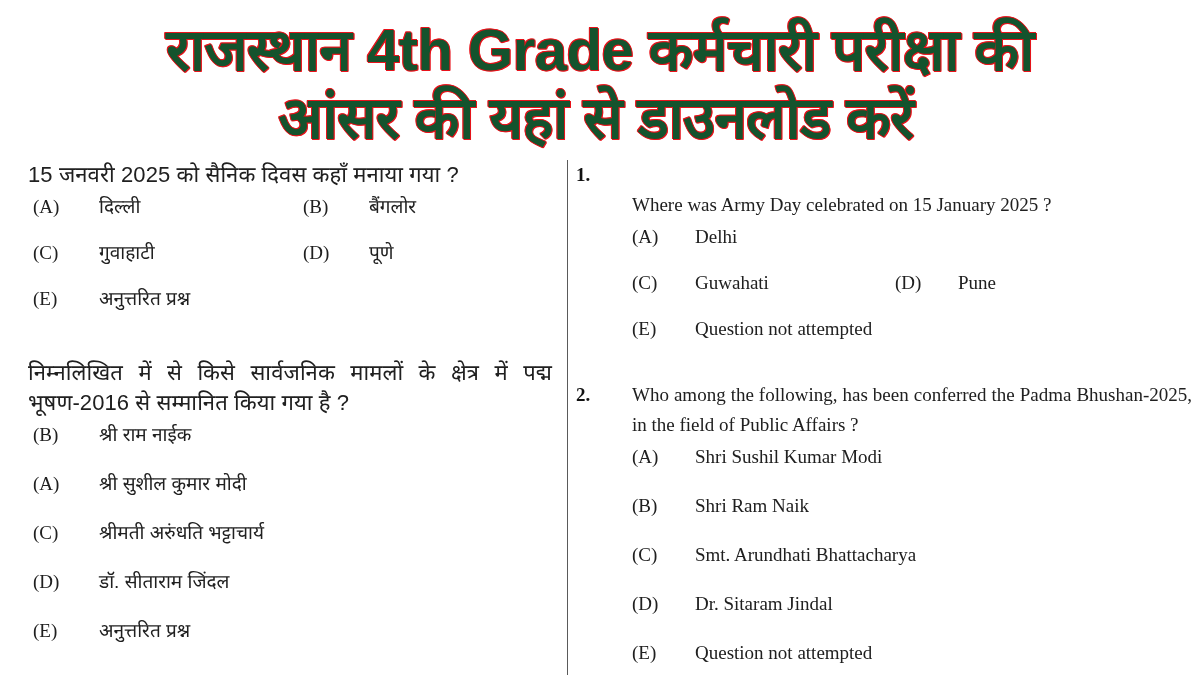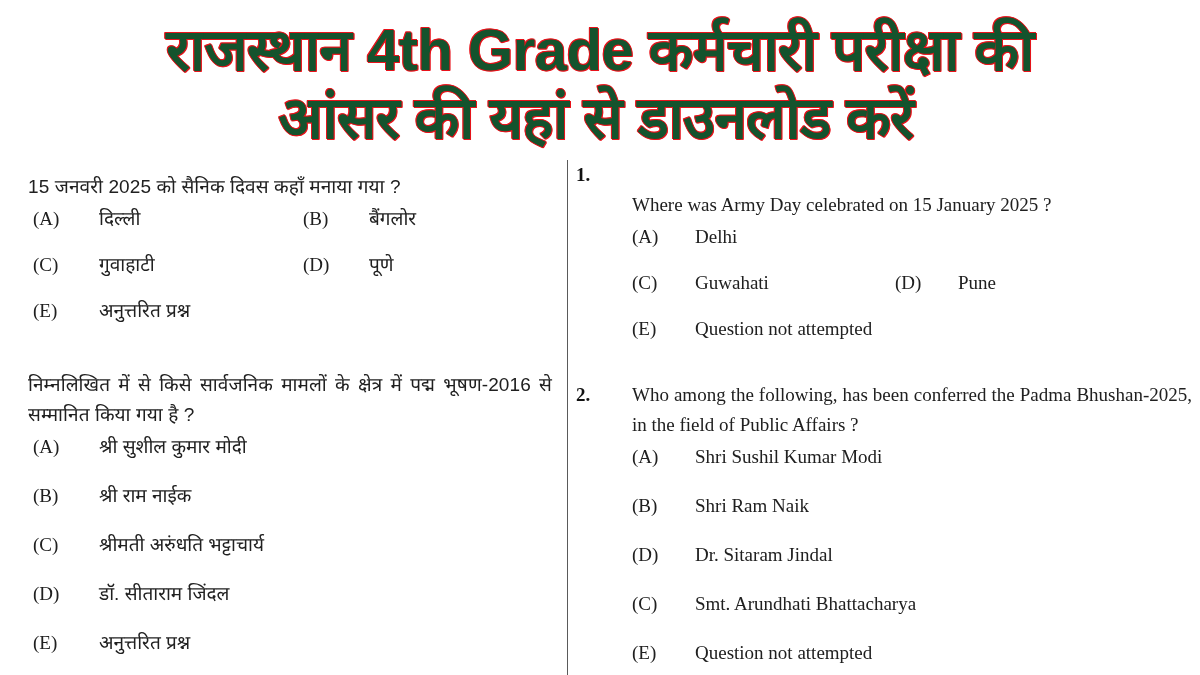--- a/index.html
+++ b/index.html
@@ -96,23 +96,23 @@
     color: #111111;
   }
 
   .qtext {
     font-size: 19px;
     line-height: 30px;
     color: #202020;
     text-align: justify;
   }
   .qtext-hi {
-    margin: 12px 8px 0 28px;
+    margin: 0 8px 0 28px;
     font-family: "Liberation Sans", "DejaVu Sans", sans-serif;
-    font-size: 19px;
+    font-size: 22px;
     letter-spacing: 0.1px;
   }
   .qtext-en {
     margin: 0 8px 0 64px;
     text-align: justify;
     text-align-last: left;
   }
 
   .opts {
     position: relative;
@@ -198,26 +198,26 @@
         </div>
       </div>
     </div>
 
     <div class="qblock q2">
       <div class="qtext qtext-hi">निम्नलिखित में से किसे सार्वजनिक मामलों के क्षेत्र में पद्म भूषण-2016 से सम्मानित किया गया है ?</div>
 
       <div class="opts">
         <div class="optrow optrow-tall">
           <div class="opt opt-a">
+            <span class="lbl">(B)</span><span class="val">श्री राम नाईक</span>
+          </div>
+        </div>
+        <div class="optrow optrow-tall">
+          <div class="opt opt-a">
             <span class="lbl">(A)</span><span class="val">श्री सुशील कुमार मोदी</span>
-          </div>
-        </div>
-        <div class="optrow optrow-tall">
-          <div class="opt opt-a">
-            <span class="lbl">(B)</span><span class="val">श्री राम नाईक</span>
           </div>
         </div>
         <div class="optrow optrow-tall">
           <div class="opt opt-a">
             <span class="lbl">(C)</span><span class="val">श्रीमती अरुंधति भट्टाचार्य</span>
           </div>
         </div>
         <div class="optrow optrow-tall">
           <div class="opt opt-a">
             <span class="lbl">(D)</span><span class="val">डॉ. सीताराम जिंदल</span>
@@ -270,26 +270,26 @@
             <span class="lbl">(A)</span><span class="val">Shri Sushil Kumar Modi</span>
           </div>
         </div>
         <div class="optrow optrow-tall">
           <div class="opt opt-a">
             <span class="lbl">(B)</span><span class="val">Shri Ram Naik</span>
           </div>
         </div>
         <div class="optrow optrow-tall">
           <div class="opt opt-a">
+            <span class="lbl">(C)</span><span class="val">Smt. Arundhati Bhattacharya</span>
+          </div>
+        </div>
+        <div class="optrow optrow-tall">
+          <div class="opt opt-a">
             <span class="lbl">(D)</span><span class="val">Dr. Sitaram Jindal</span>
-          </div>
-        </div>
-        <div class="optrow optrow-tall">
-          <div class="opt opt-a">
-            <span class="lbl">(C)</span><span class="val">Smt. Arundhati Bhattacharya</span>
           </div>
         </div>
         <div class="optrow optrow-tall">
           <div class="opt opt-a">
             <span class="lbl">(E)</span><span class="val">Question not attempted</span>
           </div>
         </div>
       </div>
     </div>
   </div>

